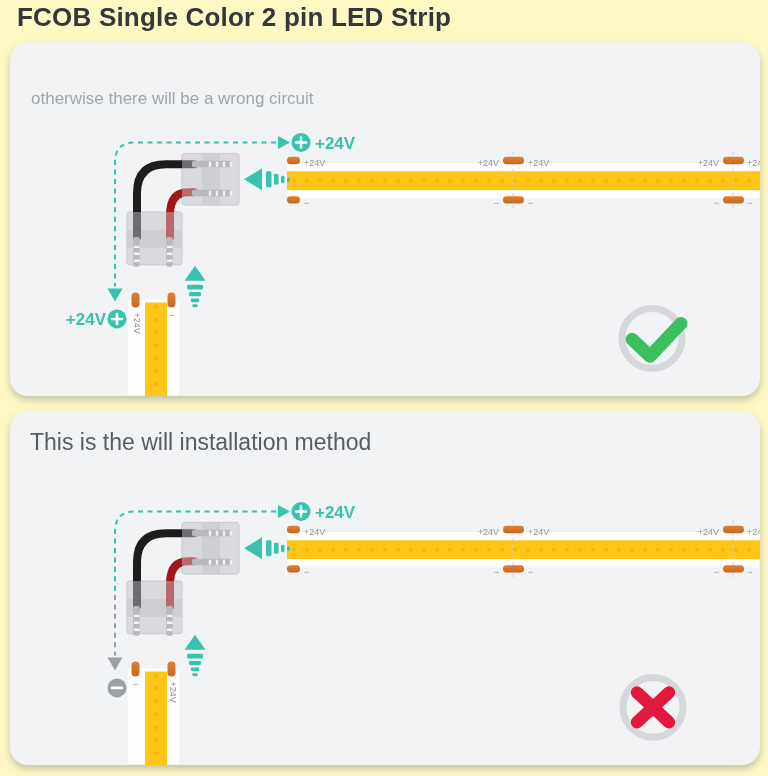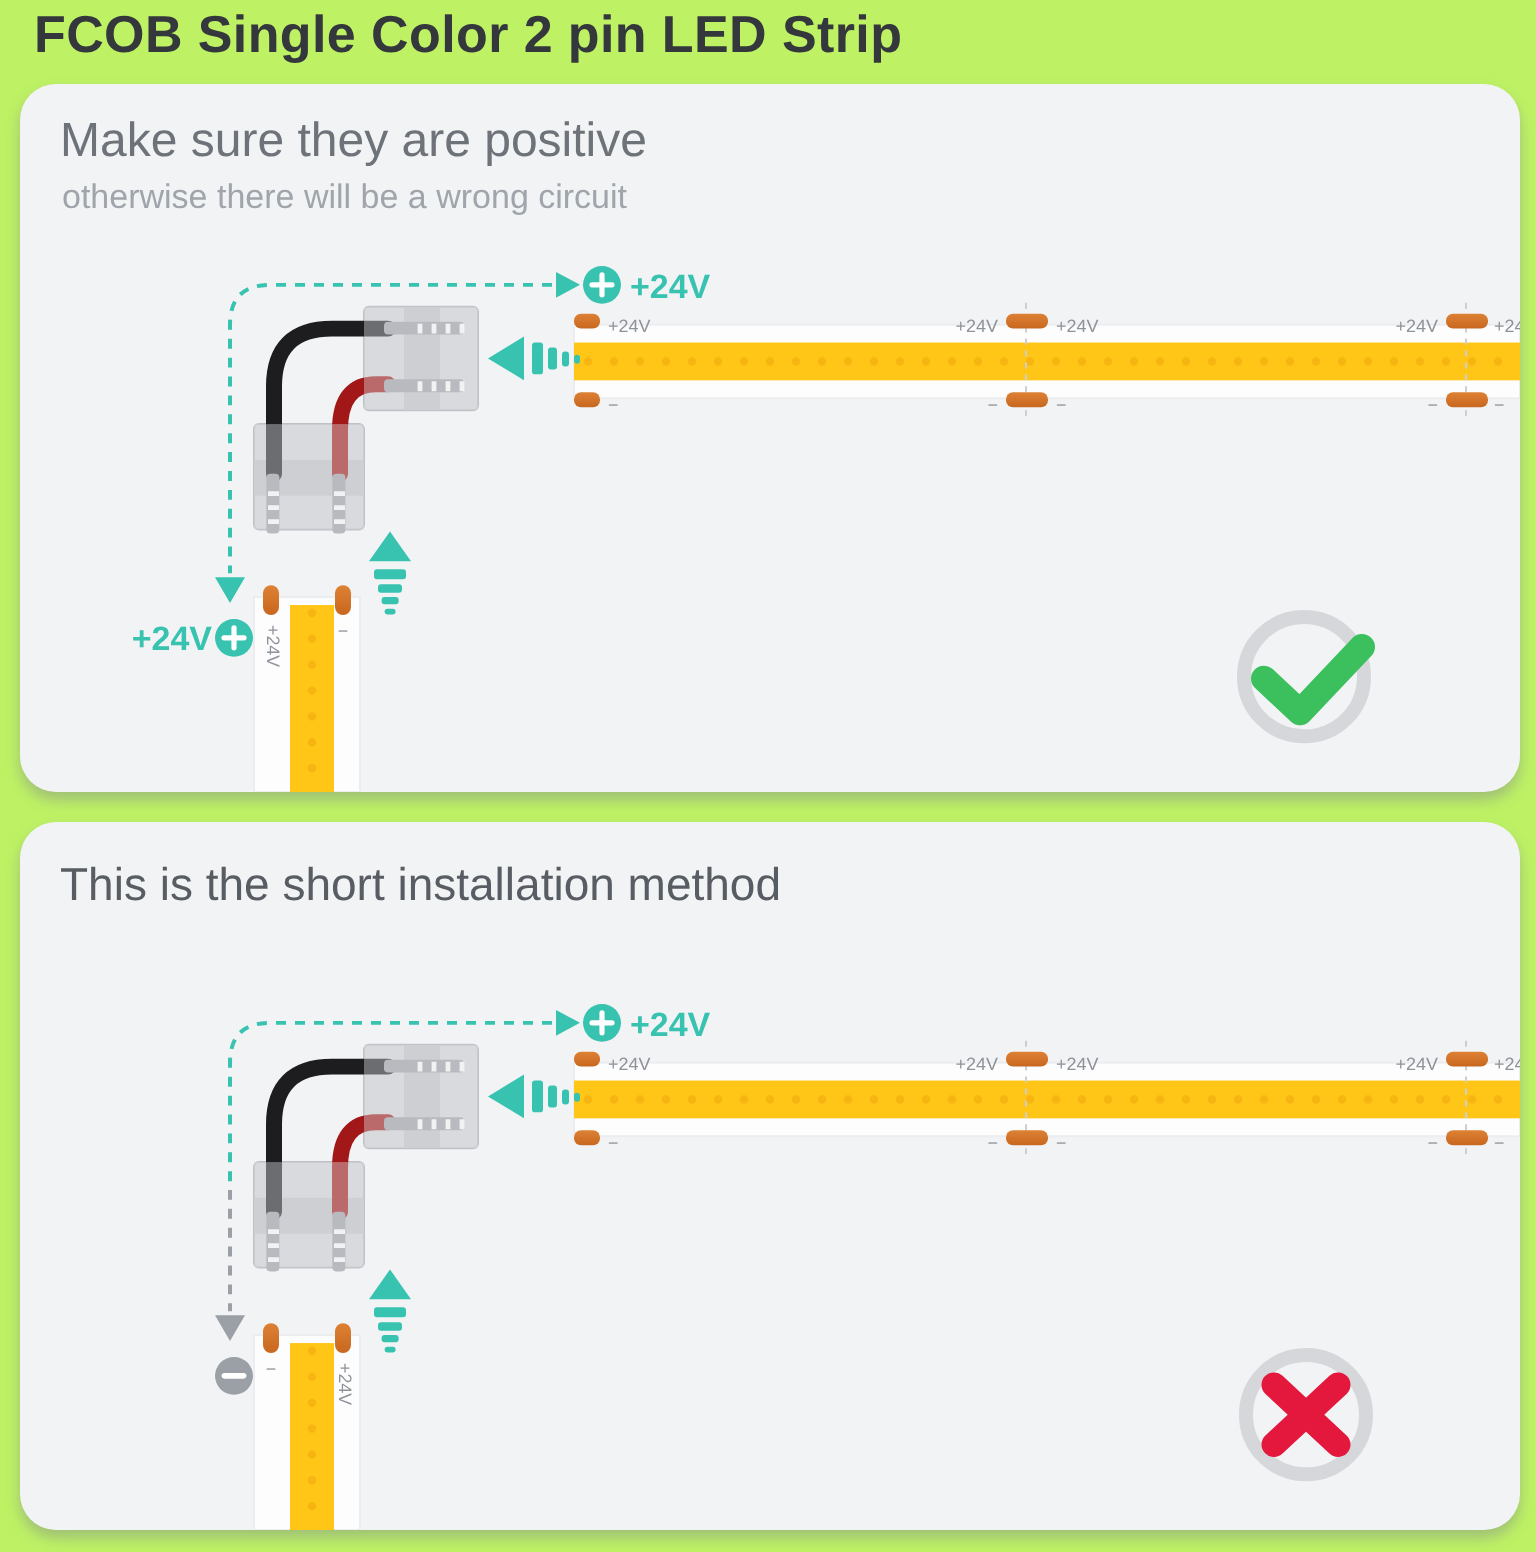--- a/index.html
+++ b/index.html
@@ -1,37 +1,36 @@
 <!DOCTYPE html>
 <html><head>
 <meta charset="utf-8">
 <style>
   html,body{margin:0;padding:0;background:#ffffff;}
   body{width:768px;height:776px;overflow:hidden;font-family:"Liberation Sans",sans-serif;}
-  .page{position:relative;width:768px;height:776px;background:#bef264;}
+  .page{position:relative;width:768px;height:776px;background:#fef9c3;}
   .title{position:absolute;left:17px;top:2px;margin:0;font-size:26px;line-height:30px;
          font-weight:bold;color:#34373c;letter-spacing:.2px;}
   .panel{position:absolute;left:10px;width:750px;height:354px;background:#f2f3f5;
          border-radius:18px;overflow:hidden;box-shadow:0 4px 7px rgba(125,130,142,.45);}
   .panel-1{top:42px;}
   .panel-2{top:411px;}
   .heading{position:absolute;left:20px;top:15px;font-size:24px;color:#6e737a;z-index:2;}
   .heading-2{color:#585d63;font-size:23px;top:18px;}
   .subheading{position:absolute;left:21px;top:47px;font-size:17px;color:#9fa5ab;z-index:2;}
   svg.diagram{position:absolute;left:0;top:0;width:100%;height:100%;display:block;
               font-family:"Liberation Sans",sans-serif;}
 </style>
 </head>
 <body>
 
 <div class="page">
   <h1 class="title">FCOB Single Color 2 pin LED Strip</h1>
 
   <section class="panel panel-1">
-    <div class="heading">Make sure they are positive</div>
     <div class="subheading">otherwise there will be a wrong circuit</div>
     <svg class="diagram" viewBox="0 0 750 356" preserveAspectRatio="none">
         <defs>
     <linearGradient id="cu0" x1="0" y1="0" x2="0" y2="1">
       <stop offset="0" stop-color="#dd8134"></stop>
             <stop offset="1" stop-color="#c8671f"></stop>
     </linearGradient>
   </defs>
         <g>
           <rect x="277" y="121" width="473" height="37" fill="#fdfdfe" stroke="#ebedef"></rect>
@@ -162,21 +161,21 @@
           <rect x="182.3" y="263.8" width="5.5" height="3" rx="1.5"></rect>
         </g>
         <g>
       <circle cx="642" cy="298" r="30" fill="none" stroke="#d6d7da" stroke-width="7"></circle>
       <path d="M622 299 L640 316 L671 283" fill="none" stroke="#3cc05e" stroke-width="13" stroke-linecap="round" stroke-linejoin="round"></path>
         </g>
       </svg>
   </section>
 
   <section class="panel panel-2">
-    <div class="heading heading-2">This is the short installation method</div>
+    <div class="heading heading-2">This is the will installation method</div>
     <svg class="diagram" viewBox="0 0 750 356" preserveAspectRatio="none">
         <defs>
     <linearGradient id="cu1" x1="0" y1="0" x2="0" y2="1">
       <stop offset="0" stop-color="#dd8134"></stop>
             <stop offset="1" stop-color="#c8671f"></stop>
     </linearGradient>
   </defs>
         <g>
           <rect x="277" y="121" width="473" height="37" fill="#fdfdfe" stroke="#ebedef"></rect>
           <rect x="277" y="130" width="473" height="19" fill="#ffc517"></rect>

